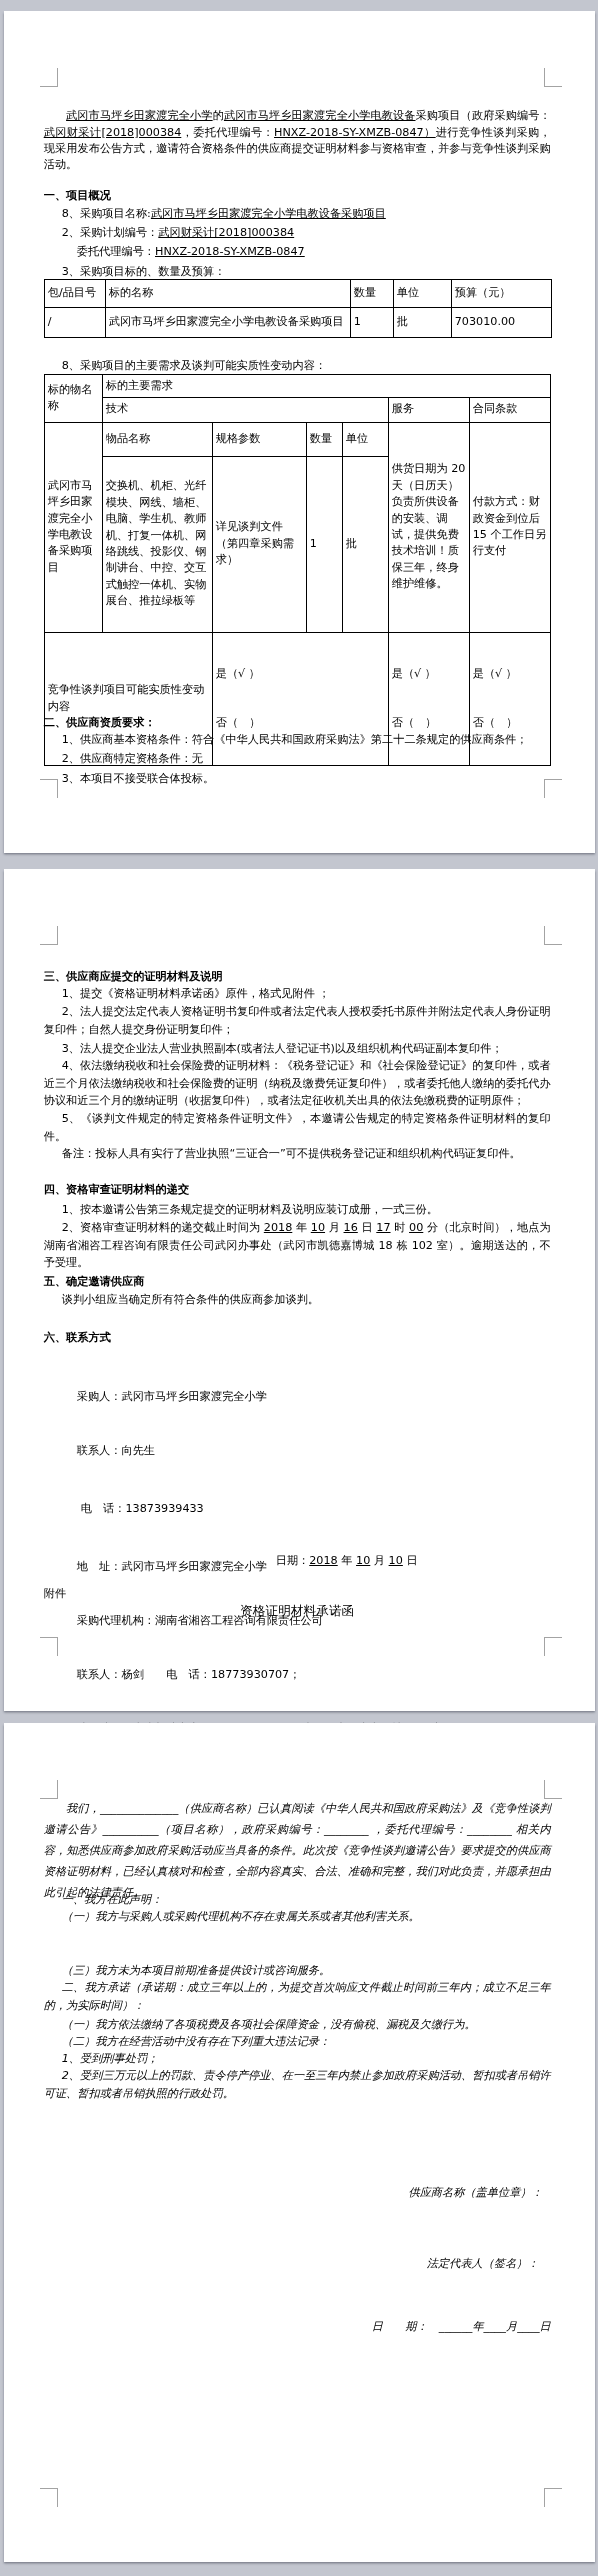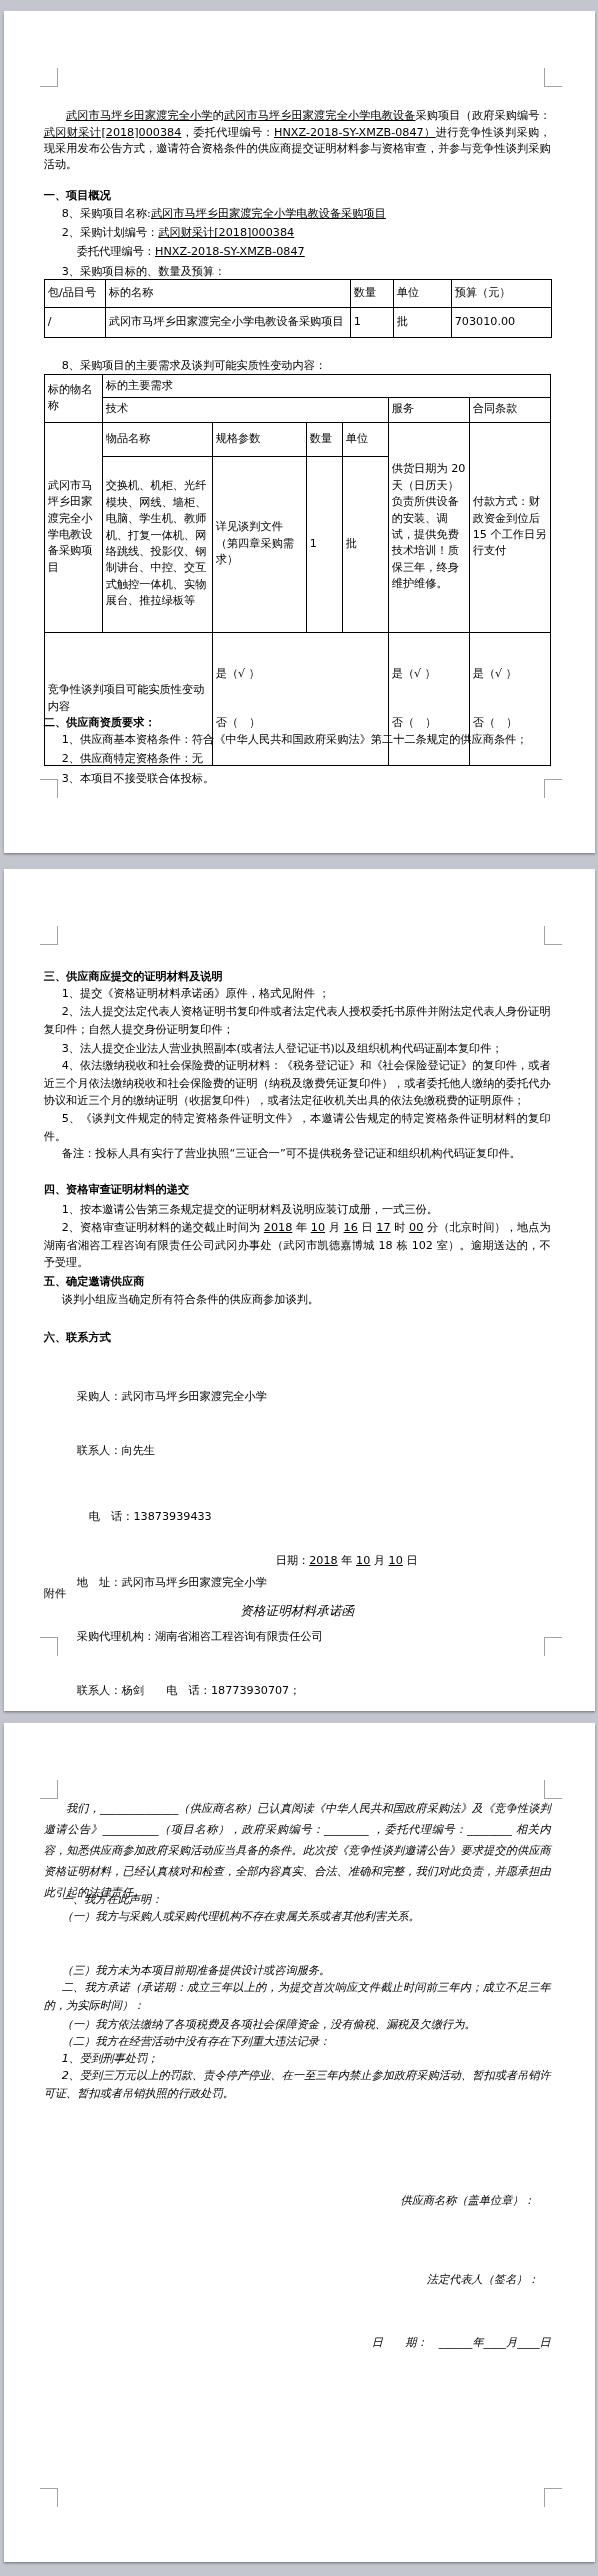--- a/index.html
+++ b/index.html
@@ -35,21 +35,21 @@
     font-size:11.2px;
   }
   table.doc td{
     border:0.7px solid #000;vertical-align:middle;
     padding:0.7px 3px;line-height:16.4px;overflow:hidden;white-space:pre-wrap;
   }
   td.left{text-align:left;padding:1.5px 5.2px;}
   td.svc{line-height:23px;padding:1.5px 4.5px;}
   .center{text-align:center;}
   .right{text-align:right;padding-right:10.5px;}
-  .big{font-size:12.7px;font-style:italic;}
+  .big{font-size:12.7px;}
   .stmt{line-height:17.6px;}
 </style>
 </head>
 <body>
 
 <div class="page" id="p1">
   <div class="mark tl"></div>
   <div class="mark tr"></div>
   <div class="mark bl"></div>
   <div class="mark br"></div>
@@ -167,21 +167,21 @@
   <p class="blk ind just stmt" style="top:332px">1、按本邀请公告第三条规定提交的证明材料及说明应装订成册，一式三份。</p>
   <p class="blk ind just stmt" style="top:350px"><span>2、资格审查证明材料的递交截止时间为 </span><span class="u">2018</span><span> 年 </span><span class="u">10</span><span> 月 </span><span class="u">16</span><span> 日 </span><span class="u">17</span><span> 时 </span><span class="u">00</span><span> 分（北京时间），地点为湖南省湘咨工程咨询有限责任公司武冈办事处（武冈市凯德嘉博城 18 栋 102 室）。逾期送达的，不予受理。</span></p>
 
   <h3 class="blk" style="top:404px">五、确定邀请供应商</h3>
   <p class="blk ind stmt" style="top:422px">谈判小组应当确定所有符合条件的供应商参加谈判。</p>
 
   <h3 class="blk" style="top:460px">六、联系方式</h3>
   <div class="blk" style="top:483px;line-height:18px">
     <p style="margin:0" class="ind2">采购人：武冈市马坪乡田家渡完全小学</p>
     <p style="margin:0" class="ind2">联系人：向先生</p>
-    <p style="margin:12px" class="ind2">电　话：13873939433</p>
+    <p style="margin:4px" class="ind2">电　话：13873939433</p>
     <p style="margin:0" class="ind2">地　址：武冈市马坪乡田家渡完全小学</p>
     <p style="margin:0" class="ind2">采购代理机构：湖南省湘咨工程咨询有限责任公司</p>
     <p style="margin:0" class="ind2">联系人：杨剑　　电　话：18773930707；</p>
     <p style="margin:0" class="ind2">地　址：湖南省长沙市东二环一段 1139 号湖南国际商务中心五楼 507 室</p>
     <p style="margin:0" class="ind2">武冈办事处地址：武冈市凯德嘉博城 18 栋 102 室</p>
     <p style="margin:0" class="ind2">武冈办事处联系人：侯喜姑　15773997152</p>
     <p style="margin:0" class="ind2">监督部门：武冈市政府采购管理办公室</p>
     <p style="margin:0" class="ind2">联系电话：0739-4241657</p>
   </div>
 
@@ -202,18 +202,18 @@
   <p class="blk ind just stmt" style="top:168px">一、我方在此声明：</p>
   <p class="blk ind just stmt" style="top:185px">（一）我方与采购人或采购代理机构不存在隶属关系或者其他利害关系。</p>
   <p class="blk ind just stmt" style="top:239px">（三）我方未为本项目前期准备提供设计或咨询服务。</p>
   <p class="blk ind just stmt" style="top:256px">二、我方承诺（承诺期：成立三年以上的，为提交首次响应文件截止时间前三年内；成立不足三年的，为实际时间）：</p>
   <p class="blk ind just stmt" style="top:293px">（一）我方依法缴纳了各项税费及各项社会保障资金，没有偷税、漏税及欠缴行为。</p>
   <p class="blk ind just stmt" style="top:310px">（二）我方在经营活动中没有存在下列重大违法记录：</p>
   <p class="blk ind just stmt" style="top:327px">1、受到刑事处罚；</p>
   <p class="blk ind just stmt" style="top:344px">2、受到三万元以上的罚款、责令停产停业、在一至三年内禁止参加政府采购活动、暂扣或者吊销许可证、暂扣或者吊销执照的行政处罚。</p>
 
   <div class="blk right" style="top:419px;line-height:17px">
-    <p style="margin:16px">供应商名称（盖单位章）：</p>
+    <p style="margin:8px">供应商名称（盖单位章）：</p>
     <p style="margin:12px">法定代表人（签名）：</p>
     <p style="margin:0">日　　期：　______年____月____日</p>
   </div>
 </div>
 
 
 </body></html>

